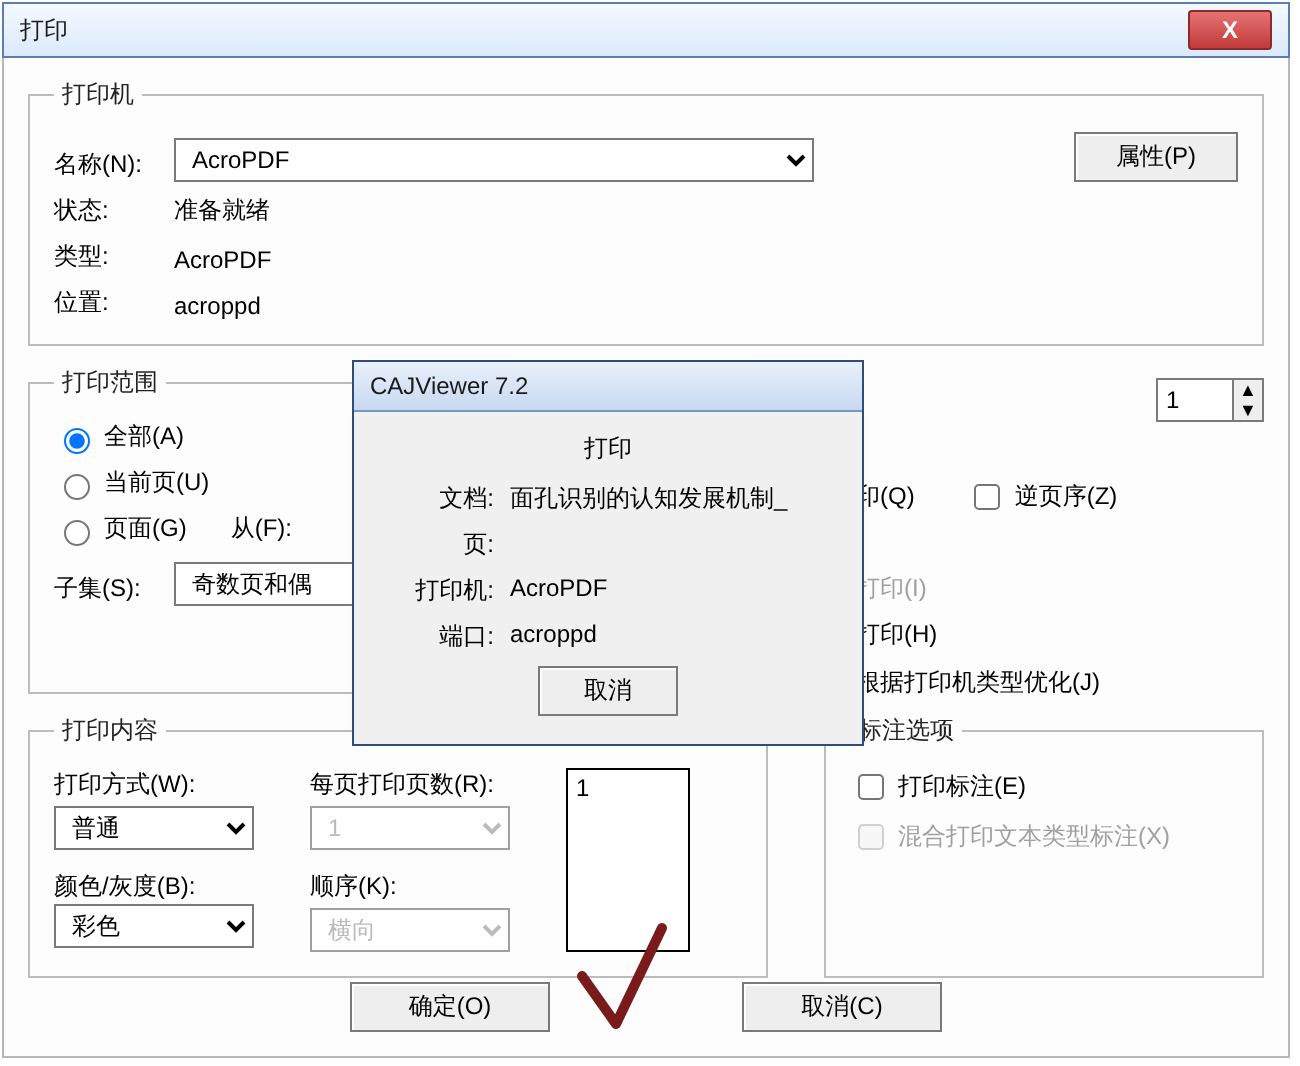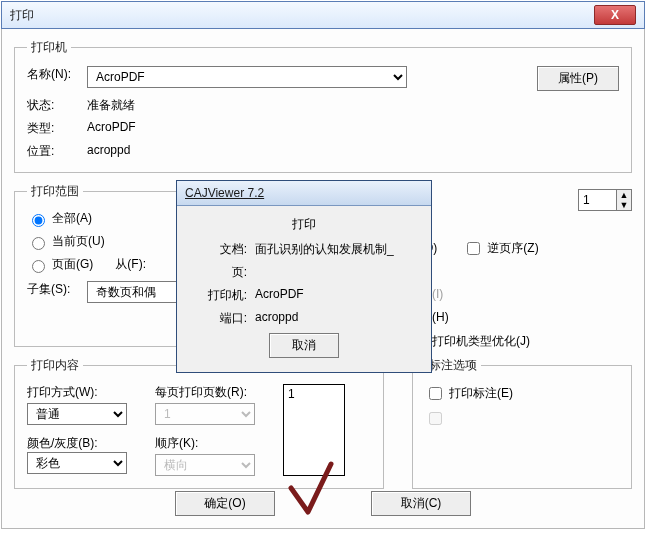--- a/index.html
+++ b/index.html
@@ -27,21 +27,21 @@
   padding: 10px 12px;
 }
 
 fieldset {
   border: 1px solid #bcbcbc;
   margin: 0 0 10px 0; padding: 10px 12px 12px 12px;
   position: relative;
 }
 legend { padding: 0 4px; color: #222; }
 
-.row { display: flex; align-items: flex-start; margin-bottom: 6px; }
+.row { display: flex; align-items: flex-end; margin-bottom: 6px; }
 .label { width: 60px; }
 .value { }
 
 select, input[type=text] {
   border: 1px solid #7a7a7a; height: 22px; padding: 2px 4px; background: #fff;
 }
 select { appearance: auto; }
 
 .btn {
   border: 1px solid #7a7a7a; background: #eee; padding: 3px 10px;
@@ -58,21 +58,21 @@
 }
 
 
 .modal {
   position: absolute; left: 176px; top: 180px; width: 256px;
   border: 1px solid #2f4d7a;
 }
 .modal-title {
   background: linear-gradient(#e9f1fb, #c7d9ef);
   border-bottom: 1px solid #7a97c0;
-  padding: 5px 8px; color: #1a1a1a; text-decoration: underline;
+  padding: 5px 8px; color: #1a1a1a;
 }
 .modal-body {
   background: #f0f0f0; padding: 10px 14px 14px 14px;
 }
 .modal-body .mrow { display: flex; margin-bottom: 6px; }
 .modal-body .mlabel { width: 56px; text-align: right; margin-right: 8px; }
 .modal-actions { text-align: center; margin-top: 6px; }
 
 .checkmark {
   position: absolute; left: 286px; top: 460px; width: 60px; height: 60px;
@@ -118,21 +118,21 @@
     <div class="row">
       <span class="label">类型:</span>
       <span class="value">AcroPDF</span>
     </div>
     <div class="row" style="margin-bottom:0">
       <span class="label">位置:</span>
       <span class="value">acroppd</span>
     </div>
   </fieldset>
 
-  <div style="display:flex; gap:0;">
+  <div style="display:flex; gap:20px;">
 
     <fieldset style="width:370px">
       <legend>打印范围</legend>
       <label class="radio">
         <input type="radio" name="rng" checked="" style="">
         <span>全部(A)</span>
       </label>
       <label class="radio">
         <input type="radio" name="rng" style="">
         <span>当前页(U)</span>
@@ -220,20 +220,21 @@
     </fieldset>
 
     <fieldset style="flex:1">
       <legend>标注选项</legend>
       <label class="check">
         <input type="checkbox" style="">
         <span>打印标注(E)</span>
       </label>
       <label class="check disabled">
         <input type="checkbox" disabled="" style="">
+        <span>混合打印文本类型标注(X)</span>
       </label>
     </fieldset>
   </div>
 
   <div style="position:absolute; left:0; right:0; bottom:12px; display:flex; justify-content:center; gap:96px;">
     <div class="btn" style="min-width:100px">确定(O)</div>
     <div class="btn" style="min-width:100px">取消(C)</div>
   </div>
 </div>
 

